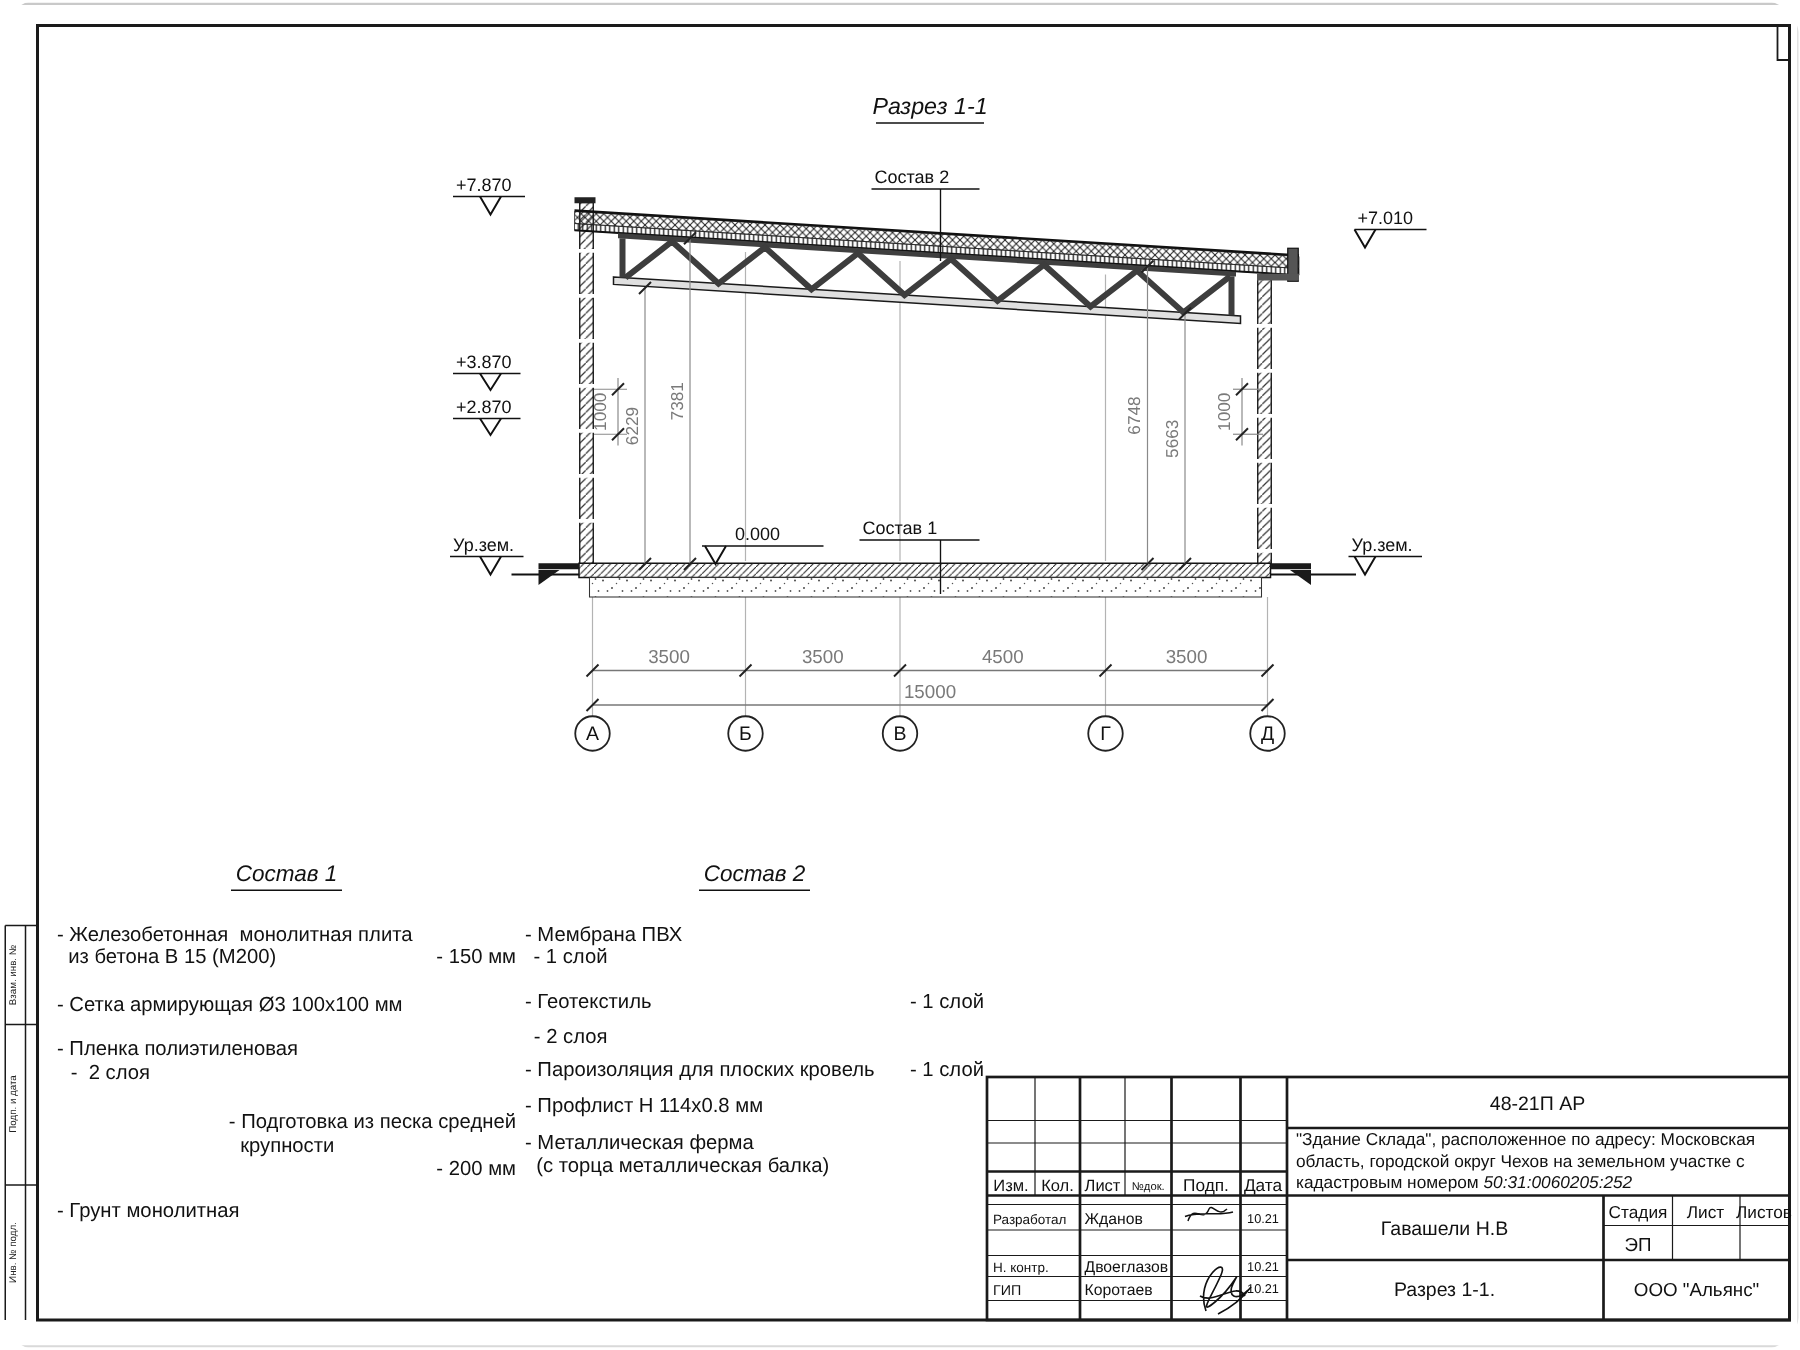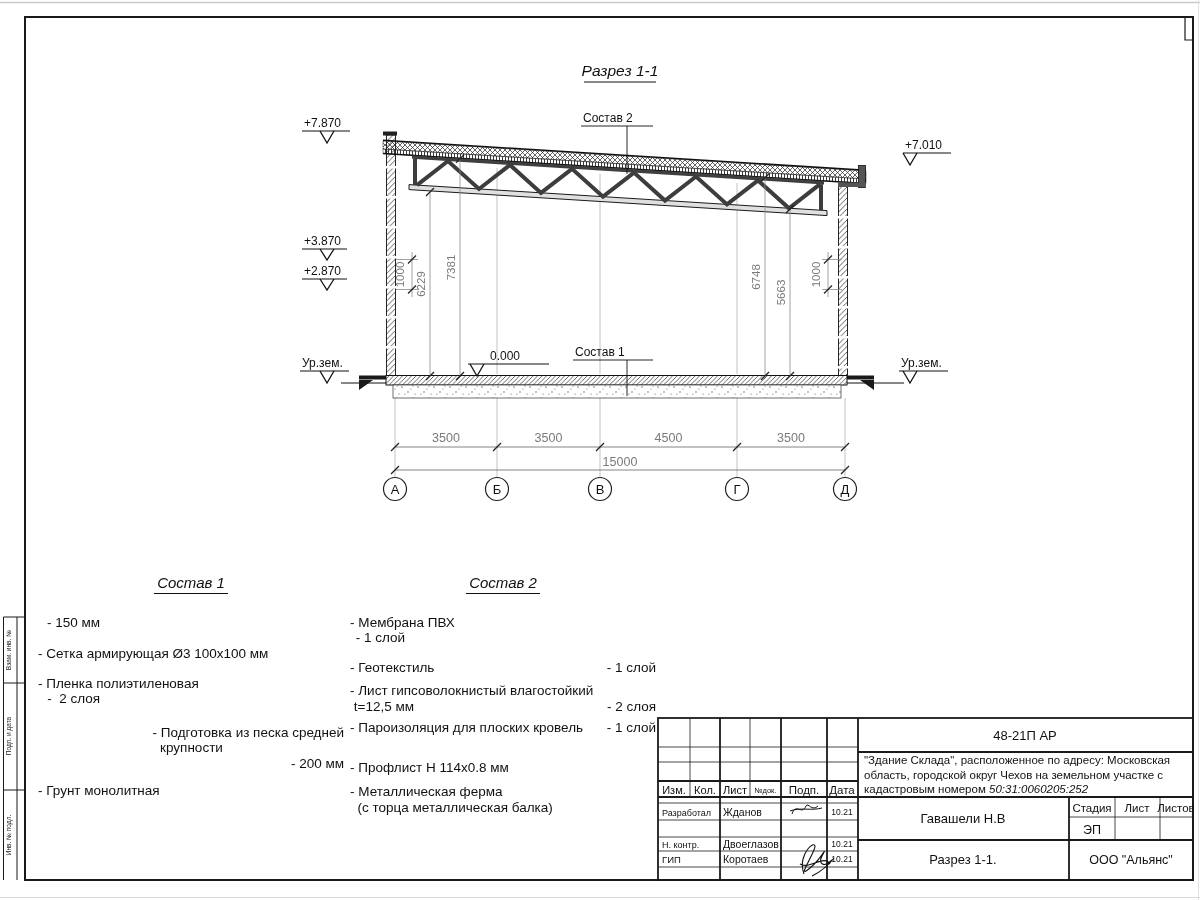--- a/index.html
+++ b/index.html
@@ -1,17 +1,17 @@
 <!DOCTYPE html>
 <html><head>
 <meta charset="utf-8">
 <style>
   html,body{margin:0;padding:0;background:#fff;}
   body{font-family:"Liberation Sans", sans-serif;color:#111;}
-  .sheet{position:relative;width:1200px;height:900px;background:#fff;overflow:hidden;}
+  .sheet{position:relative;width:1200px;height:900px;background:#fff;overflow:hidden;border-radius:27px;}
   svg{position:absolute;left:0;top:0;font-family:"Liberation Sans", sans-serif;}
   svg text{fill:#111;}
   .t-dim{fill:#7a7a7a;font-size:12.5px;}
   .t-dimv{fill:#7a7a7a;font-size:11.5px;}
   .t-elev{fill:#111;font-size:12px;}
   .t-axis{fill:#111;font-size:13px;}
   .t-call{fill:#111;font-size:12px;}
   .t-title{fill:#111;font-size:15.5px;font-style:italic;}
   .t-side{fill:#222;font-size:6.5px;}
   .comp-list{position:absolute;font-size:13.5px;line-height:15.5px;color:#111;}
@@ -300,20 +300,22 @@
     <text font-size="11.5" text-anchor="middle" x="1176" y="812">Листов</text>
     <text font-size="12.5" text-anchor="middle" x="1092" y="834">ЭП</text>
     <text font-size="13" text-anchor="middle" x="963" y="864">Разрез 1-1.</text>
     <text font-size="12.5" text-anchor="middle" x="1131" y="864">ООО "Альянс"</text>
   </g>
 </svg>
 
 <div class="comp-list list1" style="left:38px;top:575px;width:306px;">
   <div class="comp-heading"><span>Состав 1</span></div>
   <div class="comp-row v-end" style="margin-bottom:16px;">
+    <div class="comp-name">- Железобетонная  монолитная плита
+  из бетона В 15 (М200)</div>
     <div class="comp-val">- 150 мм</div>
   </div>
   <div class="comp-row" style="margin-bottom:14px;">
     <div class="comp-name">- Сетка армирующая Ø3 100х100 мм</div>
     <div class="comp-val"></div>
   </div>
   <div class="comp-row" style="margin-bottom:18px;flex-direction:column;">
     <div class="comp-name">- Пленка полиэтиленовая</div>
     <div class="comp-val">-  2 слоя</div>
   </div>
@@ -332,25 +334,23 @@
   <div class="comp-heading"><span>Состав 2</span></div>
   <div class="comp-row" style="margin-bottom:14px;flex-direction:column;">
     <div class="comp-name">- Мембрана ПВХ</div>
     <div class="comp-val">- 1 слой</div>
   </div>
   <div class="comp-row" style="margin-bottom:8px;">
     <div class="comp-name">- Геотекстиль</div>
     <div class="comp-val">- 1 слой</div>
   </div>
   <div class="comp-row v-end" style="margin-bottom:6px;">
-    <div class="comp-name">- Лист гипсоволокнистый влагостойкий
- t=12,5 мм</div>
     <div class="comp-val">- 2 слоя</div>
   </div>
-  <div class="comp-row" style="margin-bottom:24px;">
+  <div class="comp-row" style="margin-bottom:9px;">
     <div class="comp-name">- Пароизоляция для плоских кровель</div>
     <div class="comp-val">- 1 слой</div>
   </div>
   <div class="comp-row" style="margin-bottom:9px;">
     <div class="comp-name">- Профлист Н 114х0.8 мм</div>
     <div class="comp-val"></div>
   </div>
   <div class="comp-row">
     <div class="comp-name">- Металлическая ферма
   (с торца металлическая балка)</div>

